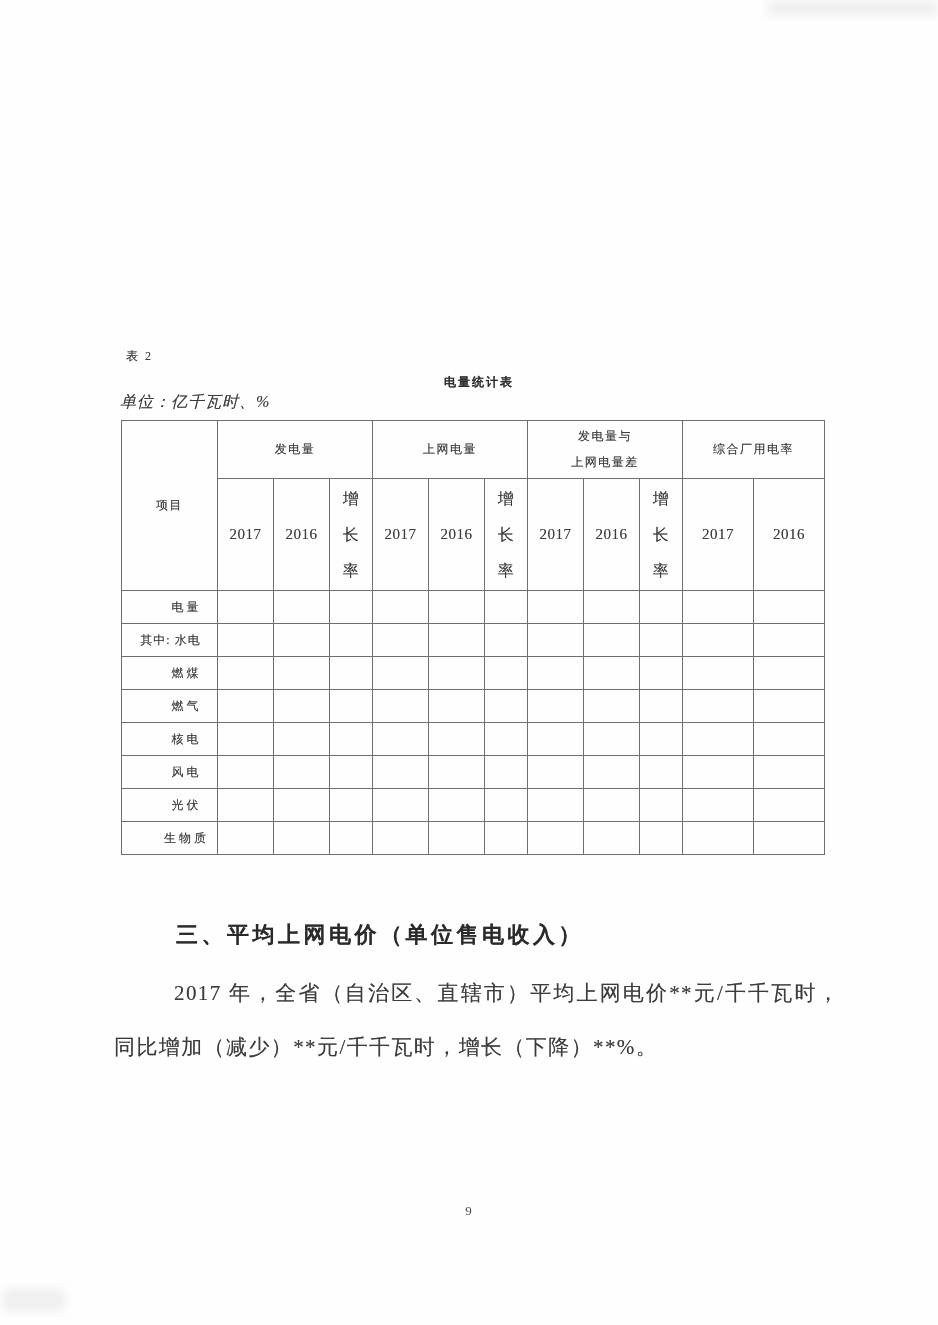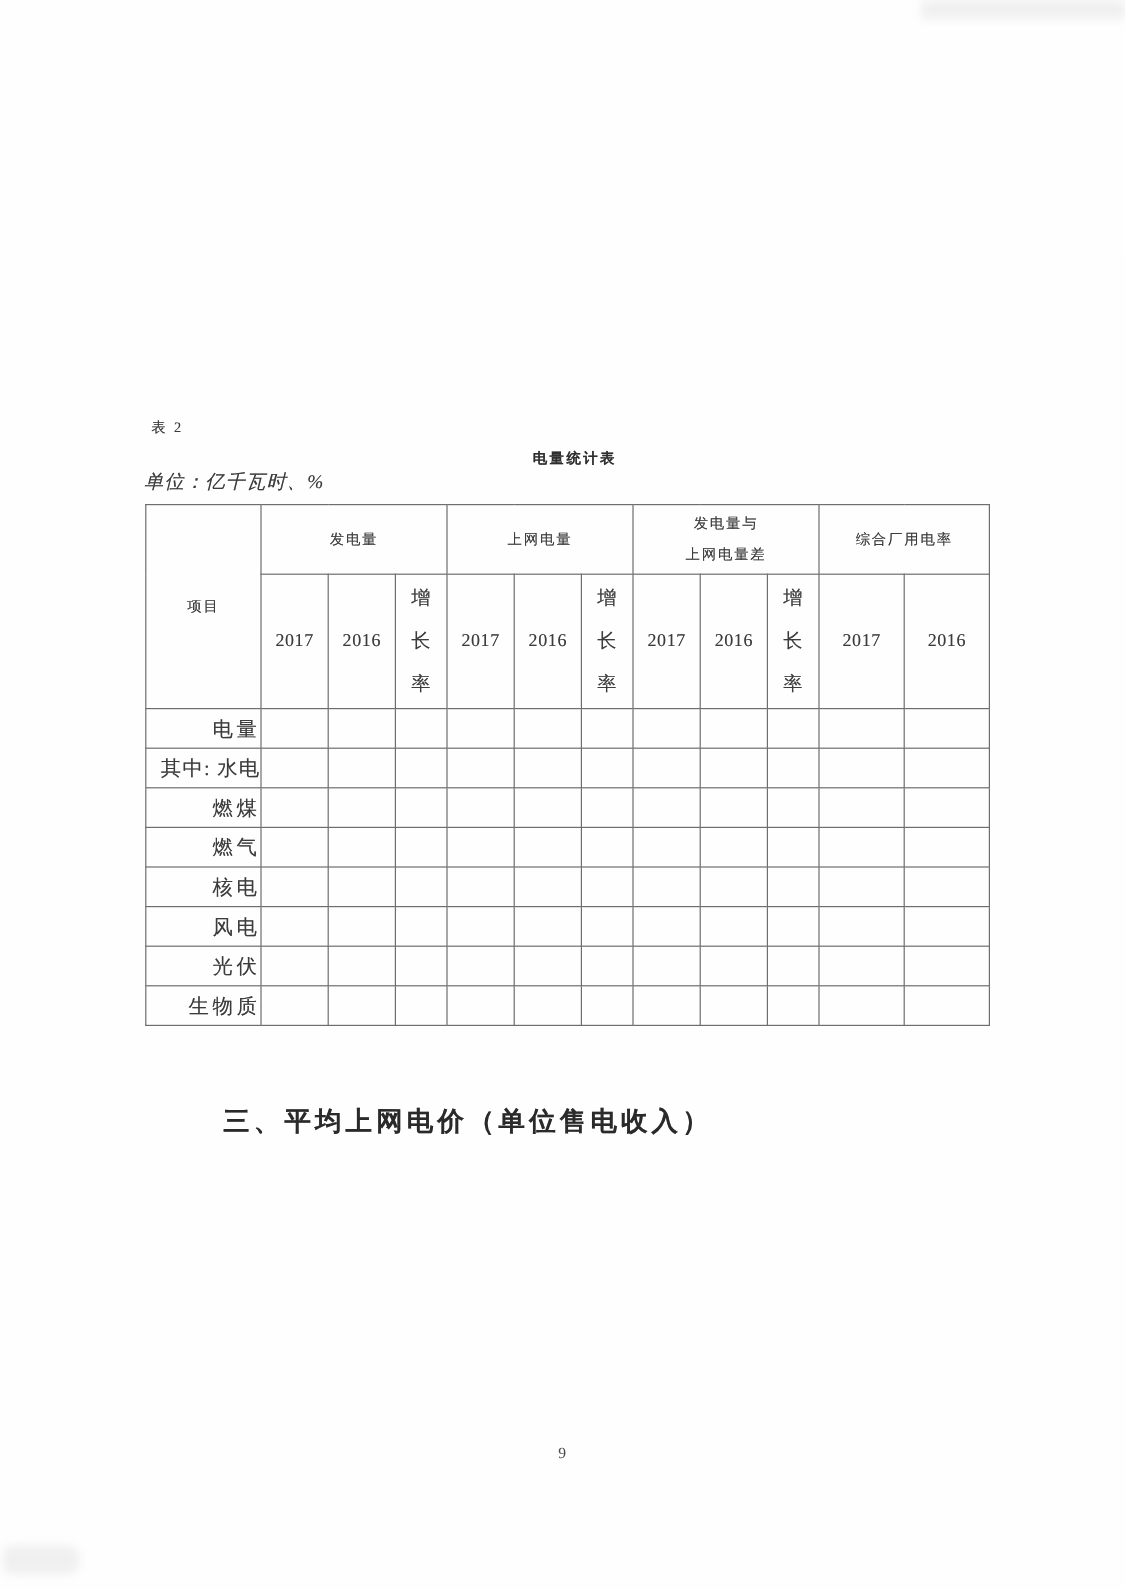--- a/index.html
+++ b/index.html
@@ -54,32 +54,32 @@
   .stats-table tr.h1 th { height: 58px; font-size: 12px; letter-spacing: 1.5px; line-height: 2.1; }
   .stats-table tr.h2 th { height: 112px; font-size: 15px; letter-spacing: 0.5px; }
   .stats-table th.th-item { font-size: 17px; letter-spacing: 3px; }
   .stats-table th.pre { white-space: pre-line; }
   .vert-wrap {
     width: 17px; margin: 0 auto; word-break: break-all;
     font-size: 16px; line-height: 2.25; text-align: center;
   }
   .stats-table tbody td { height: 33px; }
   .stats-table td.lbl {
-    font-size: 17px; letter-spacing: 3px; text-align: right;
+    font-size: 12px; letter-spacing: 3px; text-align: center;
   }
   .stats-table td.lbl.indent { padding-left: 34px; }
   .stats-table td.lbl.flush  { padding-left: 2px; letter-spacing: 1px; }
 
   .footnote {
     position: absolute; left: 150px; top: 880px; width: 600px;
     font-size: 17px; letter-spacing: 1px;
   }
 
   .section-heading {
-    position: absolute; left: 186px; top: 920px; width: 660px;
+    position: absolute; left: 176px; top: 920px; width: 660px;
     font-size: 22px; font-weight: bold; letter-spacing: 3.5px;
     color: #2a2a2a;
     font-family: "Liberation Sans", "DejaVu Sans", sans-serif;
   }
 
   .page-number {
     position: absolute; left: 0; top: 1203px; width: 938px;
     text-align: center; font-size: 13px; color: #4a4a4a;
     letter-spacing: 1px;
   }
@@ -260,16 +260,17 @@
           <td></td>
           <td></td>
           <td></td>
       </tr>
     </tbody>
   </table>
 
 
   <div class="section-heading scan-text">三、平均上网电价（单位售电收入）</div>
 
+  <div class="para2 scan-text">2017 年，全省（自治区、直辖市）平均上网电价**元/千千瓦时，同比增加（减少）**元/千千瓦时，增长（下降）**%。</div>
 
   <div class="page-number">9</div>
 
 </div>
 
 </body></html>

